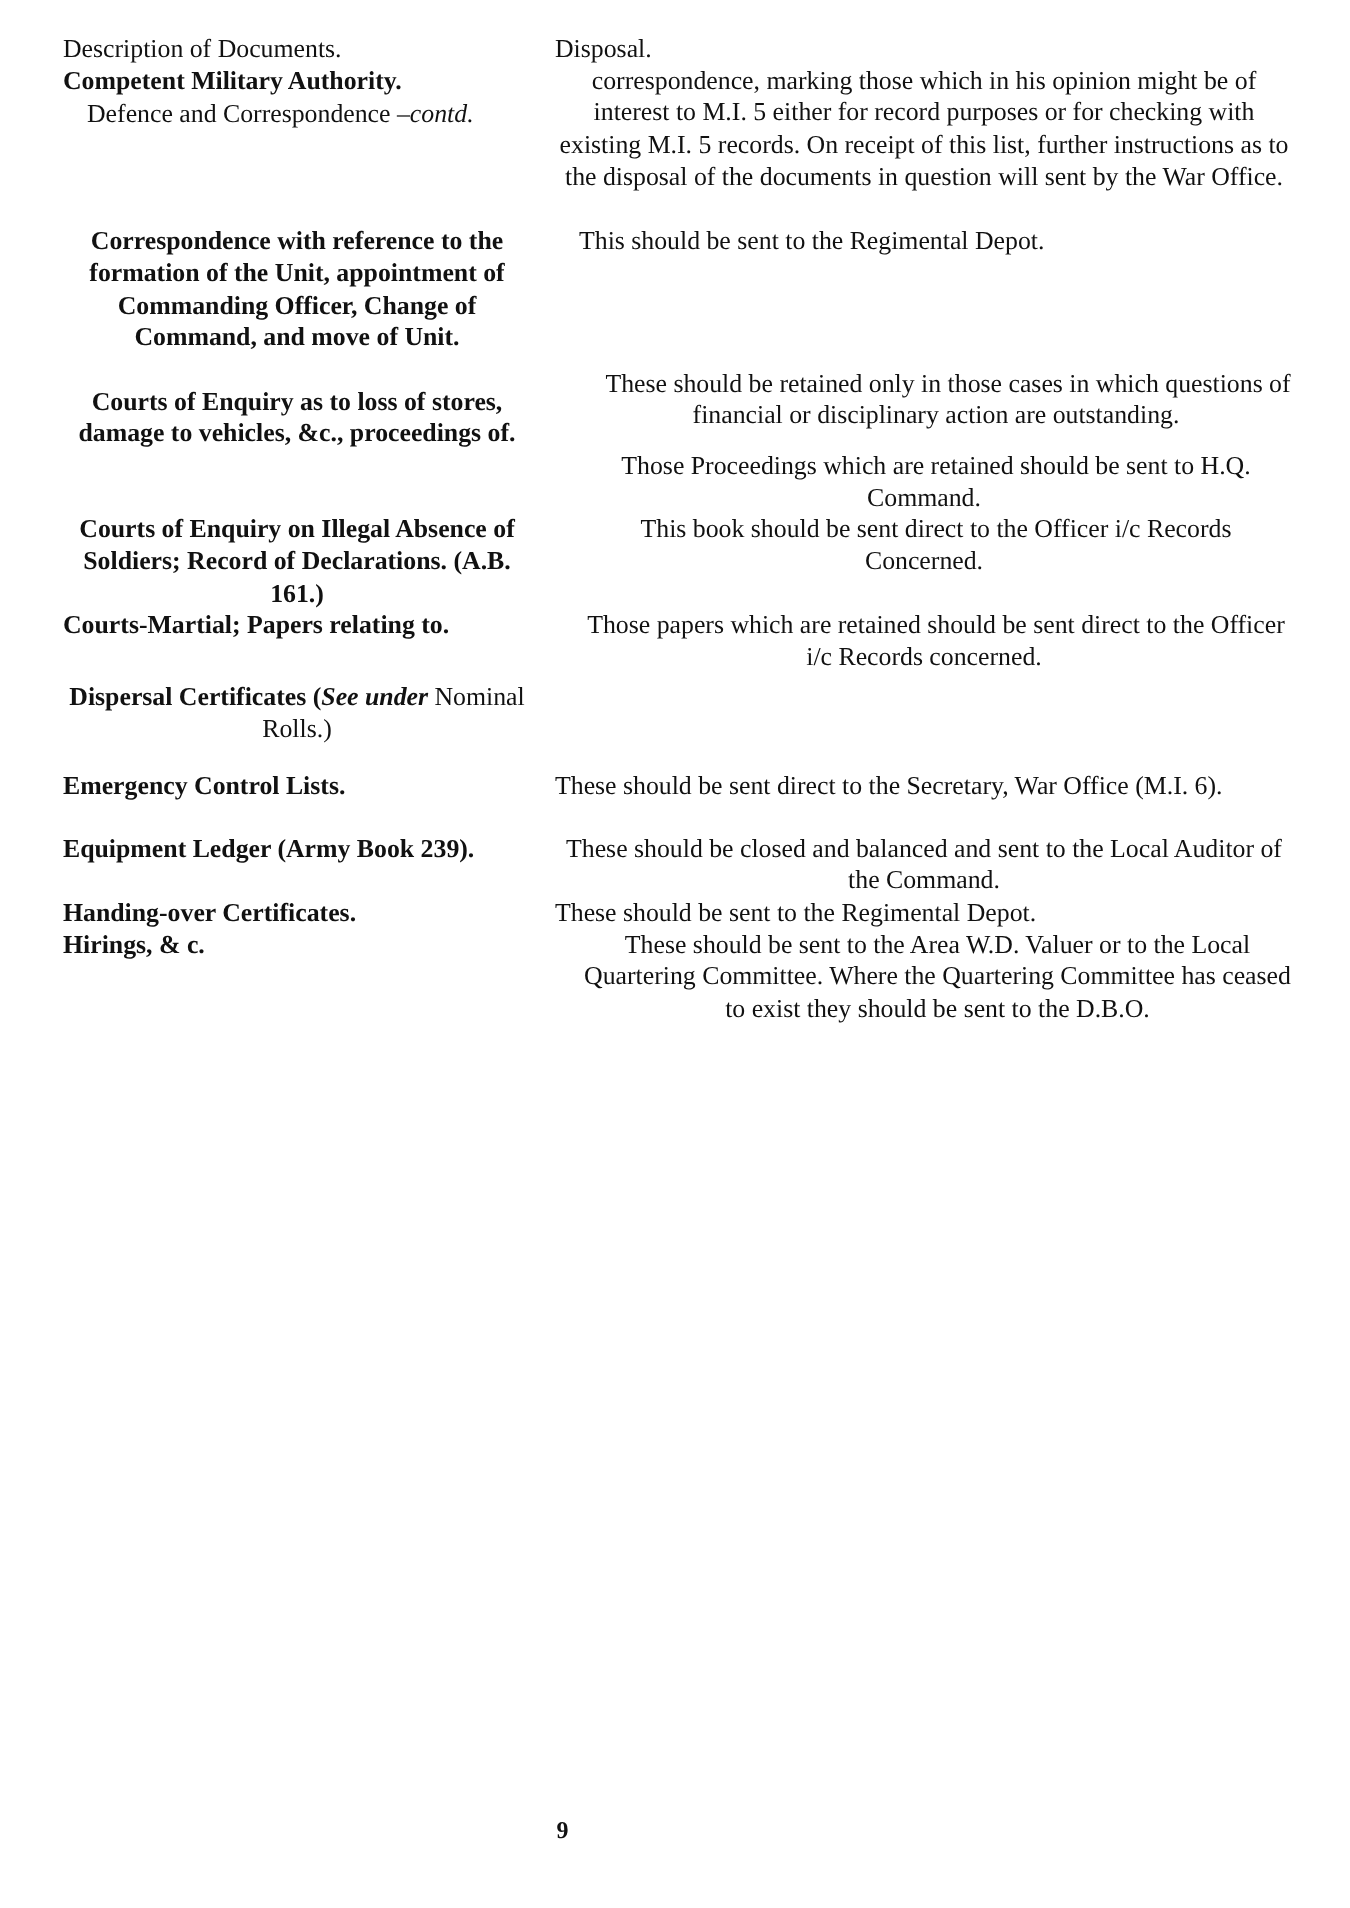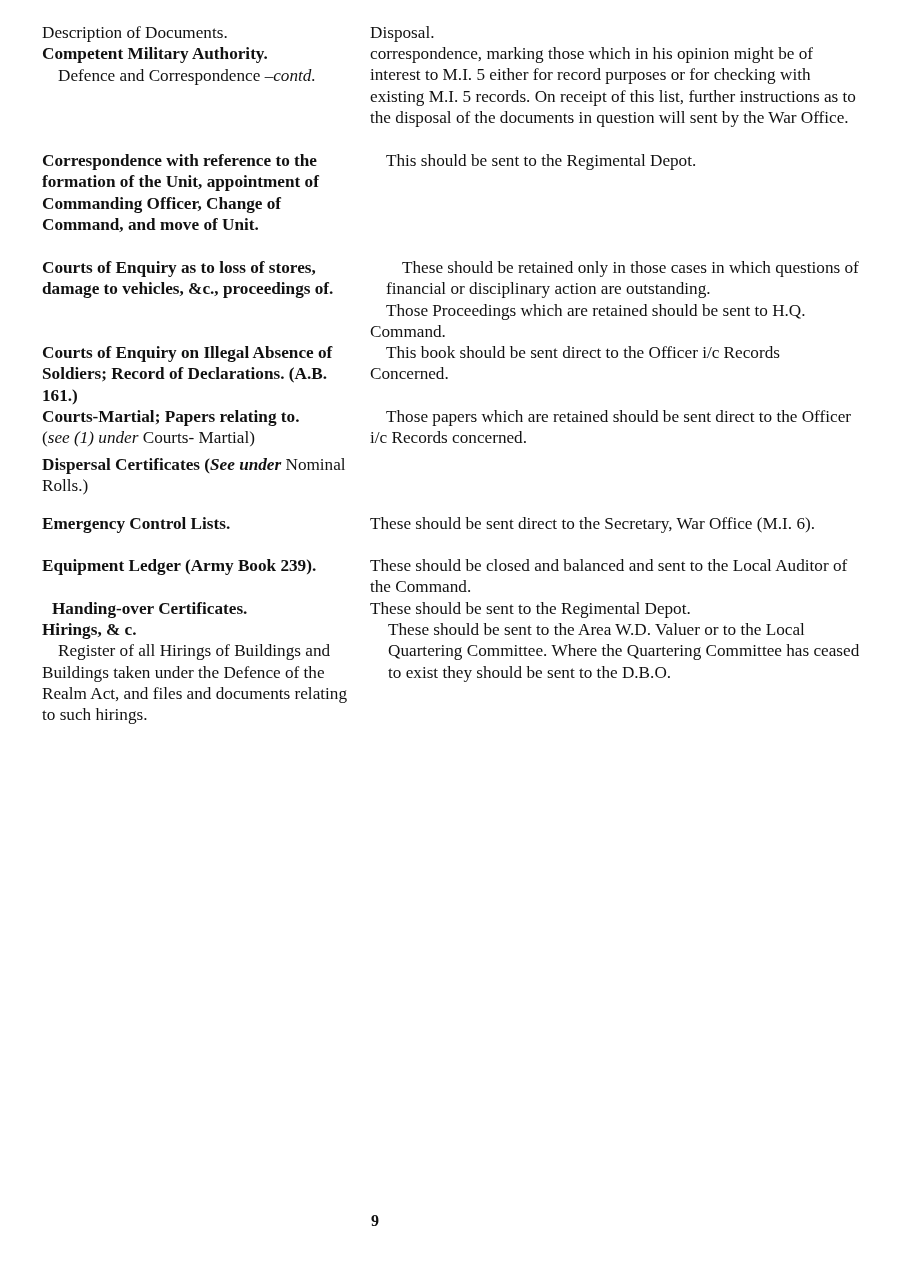--- a/index.html
+++ b/index.html
@@ -41,21 +41,21 @@
     width: 492px;
   }
   .row {
     position: absolute;
     left: 0;
   }
   p {
     margin: 0;
     font-size: 17.2px;
     line-height: 21.3px;
-    text-align: left;
+    text-align: center;
   }
   .b { font-weight: bold; }
   .i { font-style: italic; }
   .indent { text-indent: 16px; }
   .pagenum {
     position: absolute;
     left: 0;
     top: 1212px;
     width: 900px;
     text-align: center;
@@ -92,61 +92,59 @@
       <div class="row" style="top:235px;">
         <p class="b">Courts of Enquiry as to loss of stores, damage to vehicles, &amp;c., proceedings of.</p>
       </div>
 
       <div class="row" style="top:320px;">
         <p class="b">Courts of Enquiry on Illegal Absence of Soldiers; Record of Declarations. (A.B. 161.)</p>
       </div>
 
       <div class="row" style="top:384px;">
         <p class="b">Courts-Martial; Papers relating to.</p>
-        <p><span>(</span><span class="i">see (1) under</span><span> Courts- Martial)</span></p>
       </div>
 
       <div class="row" style="top:432px;">
         <p><span class="b">Dispersal Certificates</span><span class="b"> (</span><span class="b i">See under</span><span> Nominal Rolls.)</span></p>
       </div>
 
       <div class="row" style="top:491px;">
         <p class="b">Emergency Control Lists.</p>
       </div>
 
       <div class="row" style="top:533px;">
         <p class="b">Equipment Ledger (Army Book 239).</p>
       </div>
 
-      <div class="row" style="top:576px;margin-left:10px;">
+      <div class="row" style="top:576px;">
         <p class="b">Handing-over Certificates.</p>
       </div>
 
       <div class="row" style="top:597px;">
         <p class="b">Hirings, &amp; c.</p>
-        <p class="indent">Register of all Hirings of Buildings and Buildings taken under the Defence of the Realm Act, and files and documents relating to such hirings.</p>
       </div>
 
     </div>
 
     <div class="col col-right">
 
       <div class="row" style="top:0px;">
         <p>Disposal.</p>
       </div>
 
       <div class="row" style="top:21px;">
         <p>correspondence, marking those which in his opinion might be of interest to M.I. 5 either for record purposes or for checking with existing M.I. 5 records. On receipt of this list, further instructions as to the disposal of the documents in question will sent by the War Office.</p>
       </div>
 
       <div class="row" style="top:128px;">
         <p class="indent">This should be sent to the Regimental Depot.</p>
       </div>
 
-      <div class="row" style="top:235px;margin-left:16px;">
+      <div class="row" style="top:223px;margin-left:16px;">
         <p class="indent">These should be retained only in those cases in which questions of financial or disciplinary action are outstanding.</p>
       </div>
 
       <div class="row" style="top:278px;">
         <p class="indent">Those Proceedings which are retained should be sent to H.Q. Command.</p>
       </div>
 
       <div class="row" style="top:320px;">
         <p class="indent">This book should be sent direct to the Officer i/c Records Concerned.</p>
       </div>

